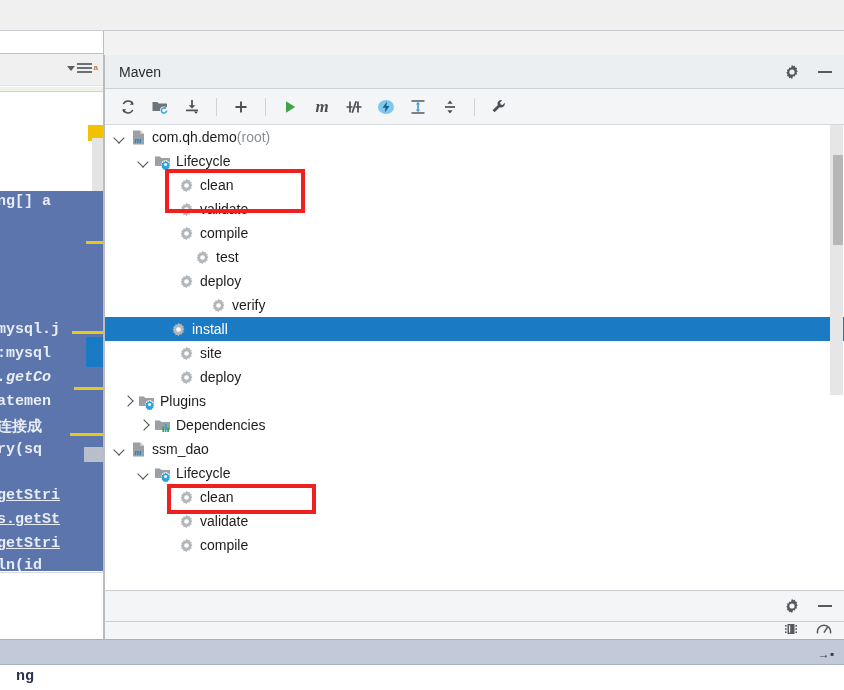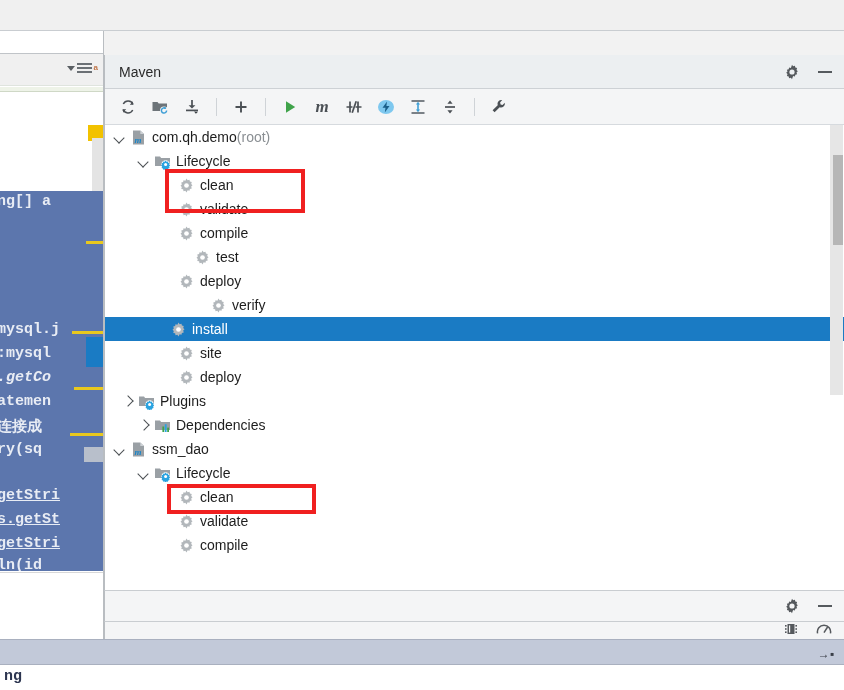--- a/index.html
+++ b/index.html
@@ -225,21 +225,21 @@
   .status-arrow {
     position: absolute; right: 10px; top: 7px;
     font-size: 12px; color: #3a3f48;
   }
   .bottom-white {
     position: absolute; left: 0; top: 665px;
     width: 844px; height: 25px;
     background: #ffffff;
   }
   .bottom-frag {
-    position: absolute; left: 4px; top: 668px;
+    position: absolute; left: 16px; top: 668px;
     font-family: "Liberation Mono", monospace;
     font-size: 15px; color: #2c3550; font-weight: bold;
   }
   .watermark {
     position: absolute; right: 8px; top: 664px;
     font-size: 14px; color: #e2e2e2;
     font-family: "Liberation Sans", sans-serif;
     letter-spacing: 0.2px;
   }
 </style>

